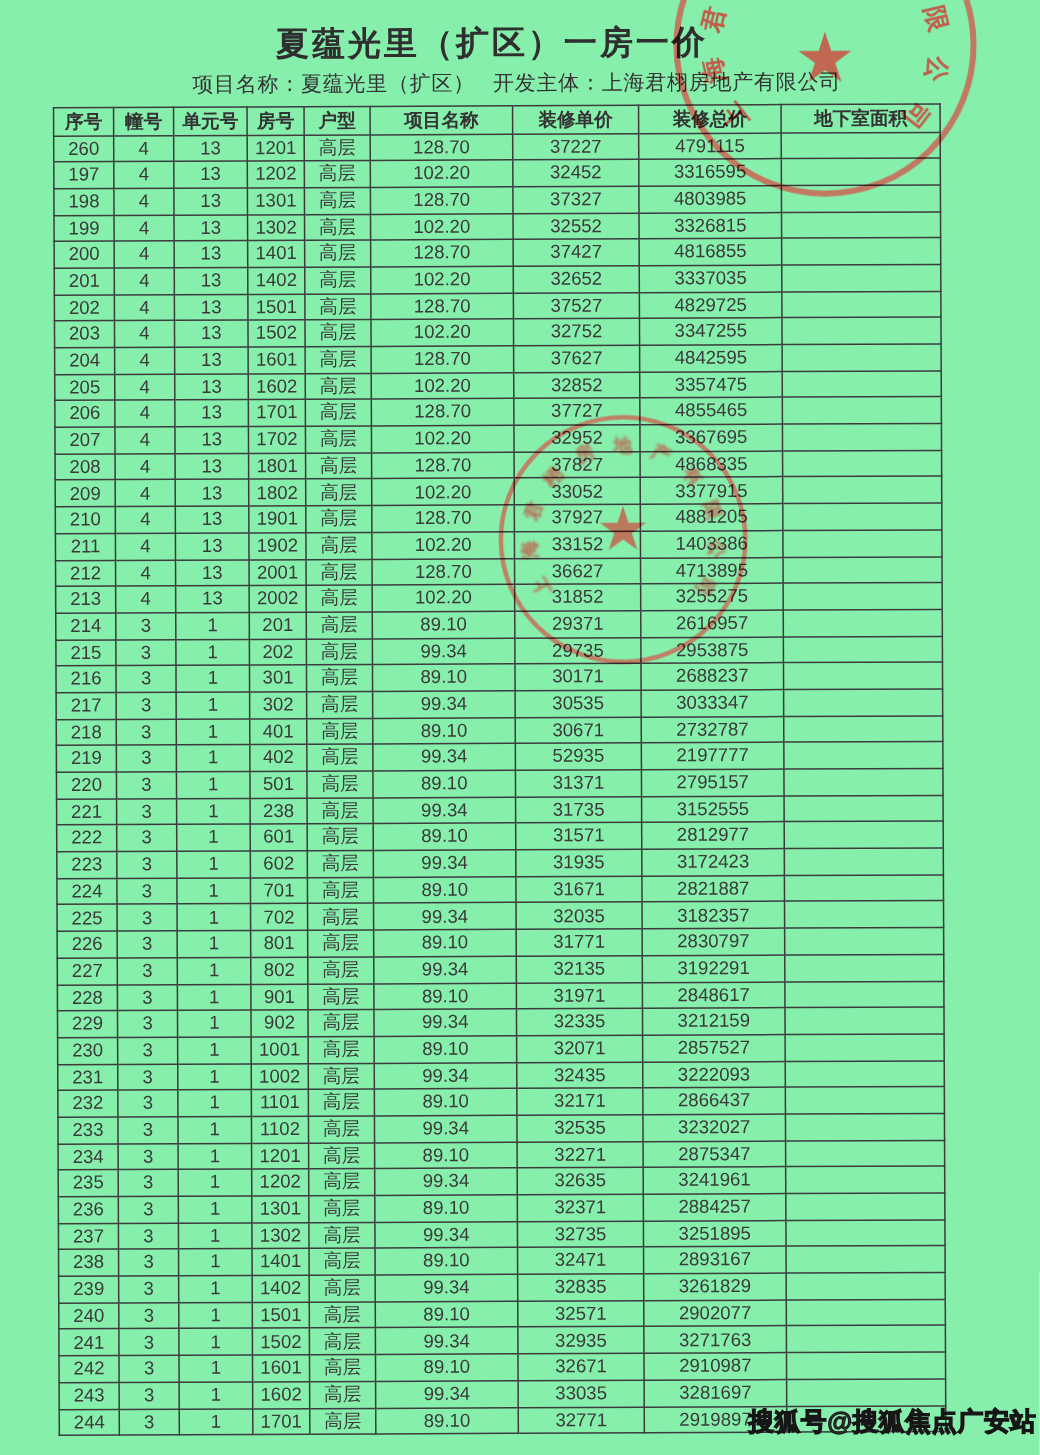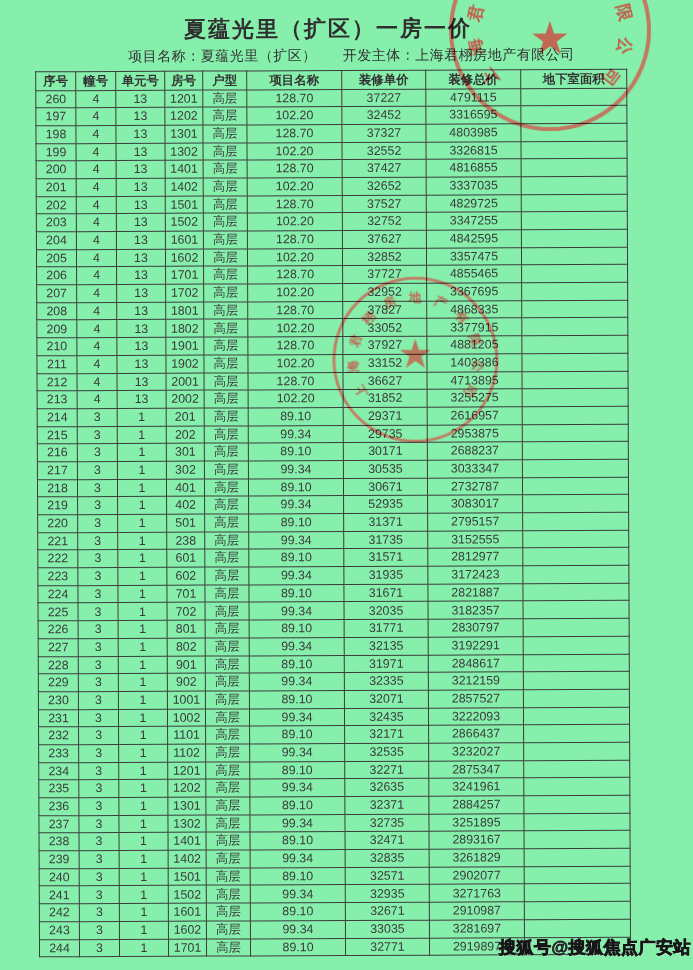--- a/index.html
+++ b/index.html
@@ -20,21 +20,21 @@
   }
   .title{
     position:absolute;left:0;top:14px;width:660px;
     margin:0;text-align:center;
     font-size:22px;font-weight:700;color:#2f2f2f;letter-spacing:2px;
   }
   .meta{
     position:absolute;left:130px;top:47px;width:540px;
     font-size:14px;color:#333;letter-spacing:0.5px;white-space:nowrap;
   }
-  .meta .dev-label{margin-left:26px;}
+  .meta .dev-label{margin-left:12px;}
   table.price{
     position:absolute;left:37px;top:70px;width:591px;
     border-collapse:collapse;table-layout:fixed;
     font-size:12.4px;color:#3a3a3a;
   }
   table.price td, table.price th{
     border:1px solid #3c3c3c;
     padding:0;text-align:center;vertical-align:middle;
     height:16.7px;line-height:16.5px;overflow:hidden;white-space:nowrap;
     font-weight:400;
@@ -375,21 +375,21 @@
             <td></td>
           </tr>
           <tr>
             <td>219</td>
             <td>3</td>
             <td>1</td>
             <td>402</td>
             <td>高层</td>
             <td>99.34</td>
             <td>52935</td>
-            <td>3083017</td>
+            <td>2197777</td>
             <td></td>
           </tr>
           <tr>
             <td>220</td>
             <td>3</td>
             <td>1</td>
             <td>501</td>
             <td>高层</td>
             <td>89.10</td>
             <td>31371</td>

